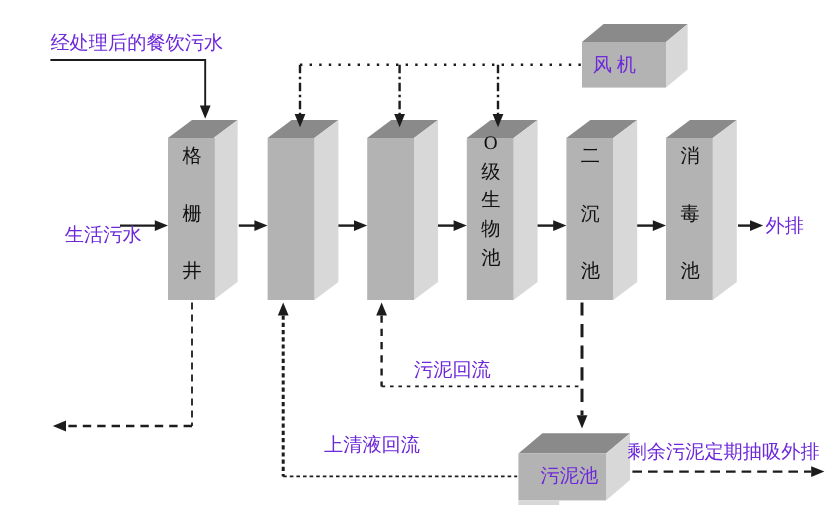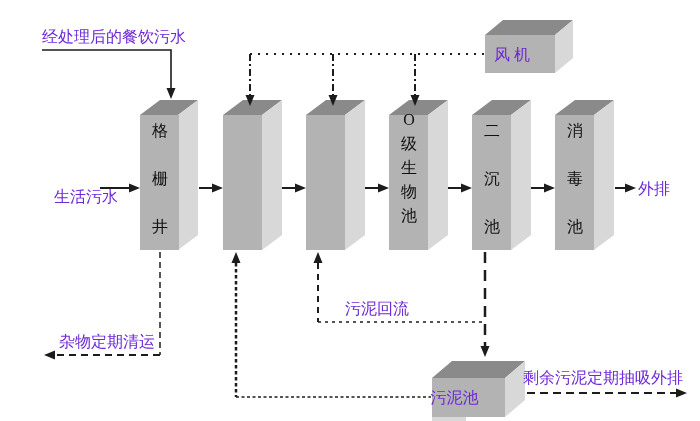--- a/index.html
+++ b/index.html
@@ -134,19 +134,19 @@
 
   <div class="lbl" style="left:42px; top:28px;">经处理后的餐饮污水</div>
   <div class="lbl" style="left:22px; top:188px;margin-left:32px;">生活污水</div>
   <div class="lbl" style="left:638px; top:180px;">外排</div>
   <div class="lbl ctr" style="left:485px; top:46px; width:54px;">风 机</div>
 
   <div class="vlbl v3" style="left:151px; top:107px;">格栅井</div>
   <div class="vlbl v5" style="left:400px; top:108px;font-family:Liberation Serif, serif;">O级生物池</div>
   <div class="vlbl v3" style="left:483px; top:107px;">二沉池</div>
   <div class="vlbl v3" style="left:566px; top:107px;">消毒池</div>
-  <div class="lbl ctr" style="left:408px; top:389px; width:93px;">污泥池</div>
+  <div class="lbl ctr" style="left:428px; top:389px; width:93px;">污泥池</div>
 
-  <div class="lbl" style="left:59px; top:333px;">杂物定期清运</div>
   <div class="lbl" style="left:345px; top:300px;">污泥回流</div>
+  <div class="lbl" style="left:270px; top:363px;">上清液回流</div>
   <div class="lbl" style="left:523px; top:369px;">剩余污泥定期抽吸外排</div>
 
 </div>
 
 </body></html>

